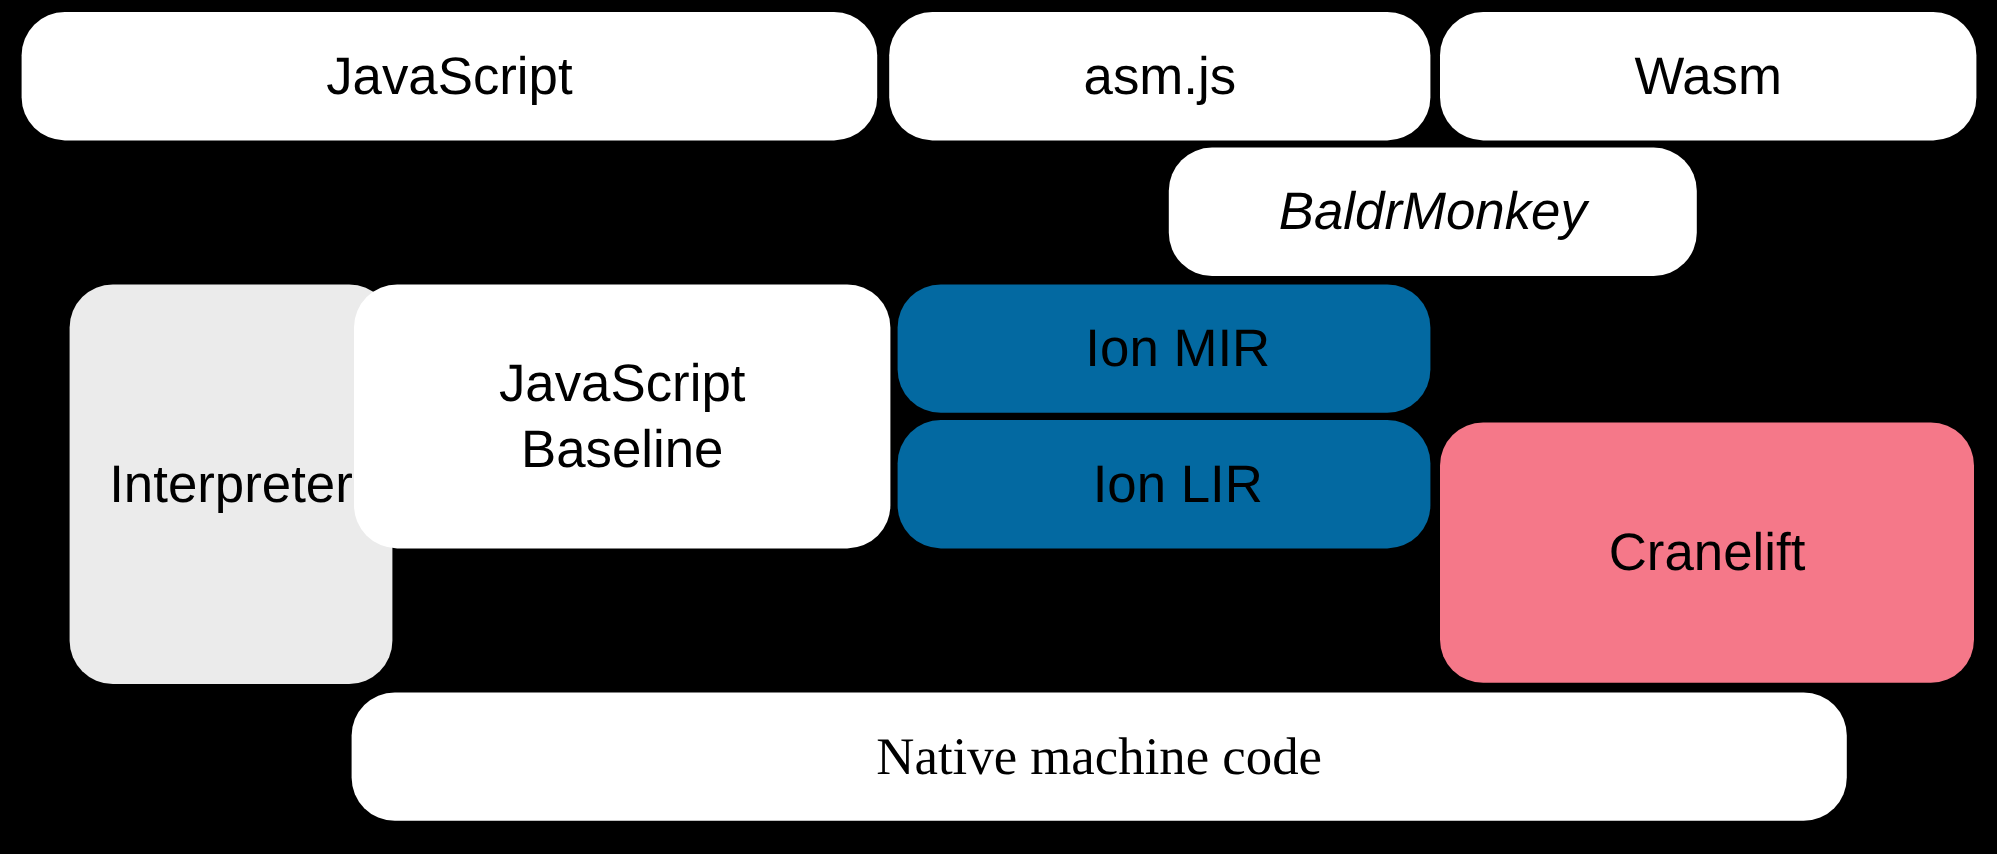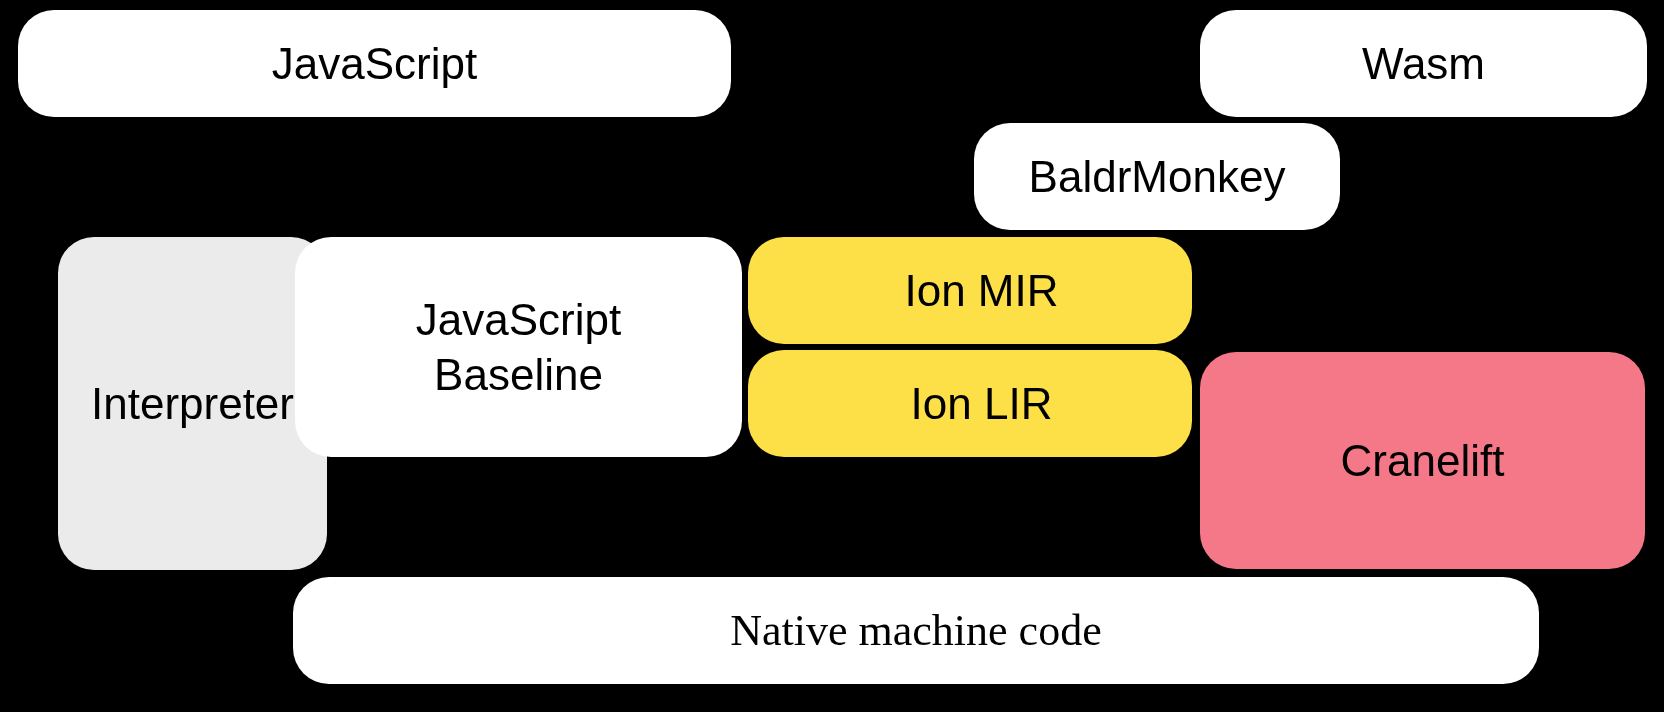--- a/index.html
+++ b/index.html
@@ -23,44 +23,45 @@
     font-size: 44px;
     line-height: 1.25;
     display: flex;
     align-items: center;
     justify-content: center;
     text-align: center;
     white-space: pre-line;
     box-sizing: border-box;
   }
   .node--interpreter-bg { background: #EBEBEB; }
-  .node--ion-bg        { background: #fde047; padding-left: 23px; }
+  .node--ion-bg        { background: #0369a1; padding-left: 23px; }
   .node--cranelift-bg  { background: #F57889; }
 
   
   .pos-javascript  { left: 18px;   top: 10px;  width: 713px;  height: 107px; }
   .pos-asmjs       { left: 741px;  top: 10px;  width: 451px;  height: 107px; }
   .pos-wasm        { left: 1200px; top: 10px;  width: 447px;  height: 107px; }
   .pos-bytecode    { left: 18px;   top: 123px; width: 950px;  height: 107px; }
-  .pos-baldrmonkey { left: 974px;  top: 123px; width: 366px;  height: 107px; }
+  .pos-baldrmonkey { left: 974px;  top: 123px; width: 440px;  height: 107px; font-style: italic; }
   .pos-interpreter { left: 18px;   top: 237px; width: 269px;  height: 333px; margin-left: 40px; }
   .pos-baseline    { left: 295px;  top: 237px; width: 447px;  height: 220px; }
   .pos-ion-mir     { left: 748px;  top: 237px; width: 444px;  height: 107px; }
   .pos-ion-lir     { left: 748px;  top: 350px; width: 444px;  height: 107px; }
   .pos-cranelift   { left: 1200px; top: 352px; width: 445px;  height: 217px; }
   .pos-macro       { left: 295px;  top: 463px; width: 897px;  height: 108px; }
   .pos-native      { left: 293px;  top: 577px; width: 1246px; height: 107px; font-family: Liberation Serif, serif; }
 </style>
 </head>
 <body>
 
 <div class="stage">
 
   <div class="node pos-javascript">JavaScript</div>
 
+  <div class="node pos-asmjs">asm.js</div>
 
   <div class="node pos-wasm">Wasm</div>
 
 
   <div class="node pos-baldrmonkey">BaldrMonkey</div>
 
   <div class="node node--interpreter-bg pos-interpreter">Interpreter</div>
 
   <div class="node pos-baseline">JavaScript
 Baseline</div>

